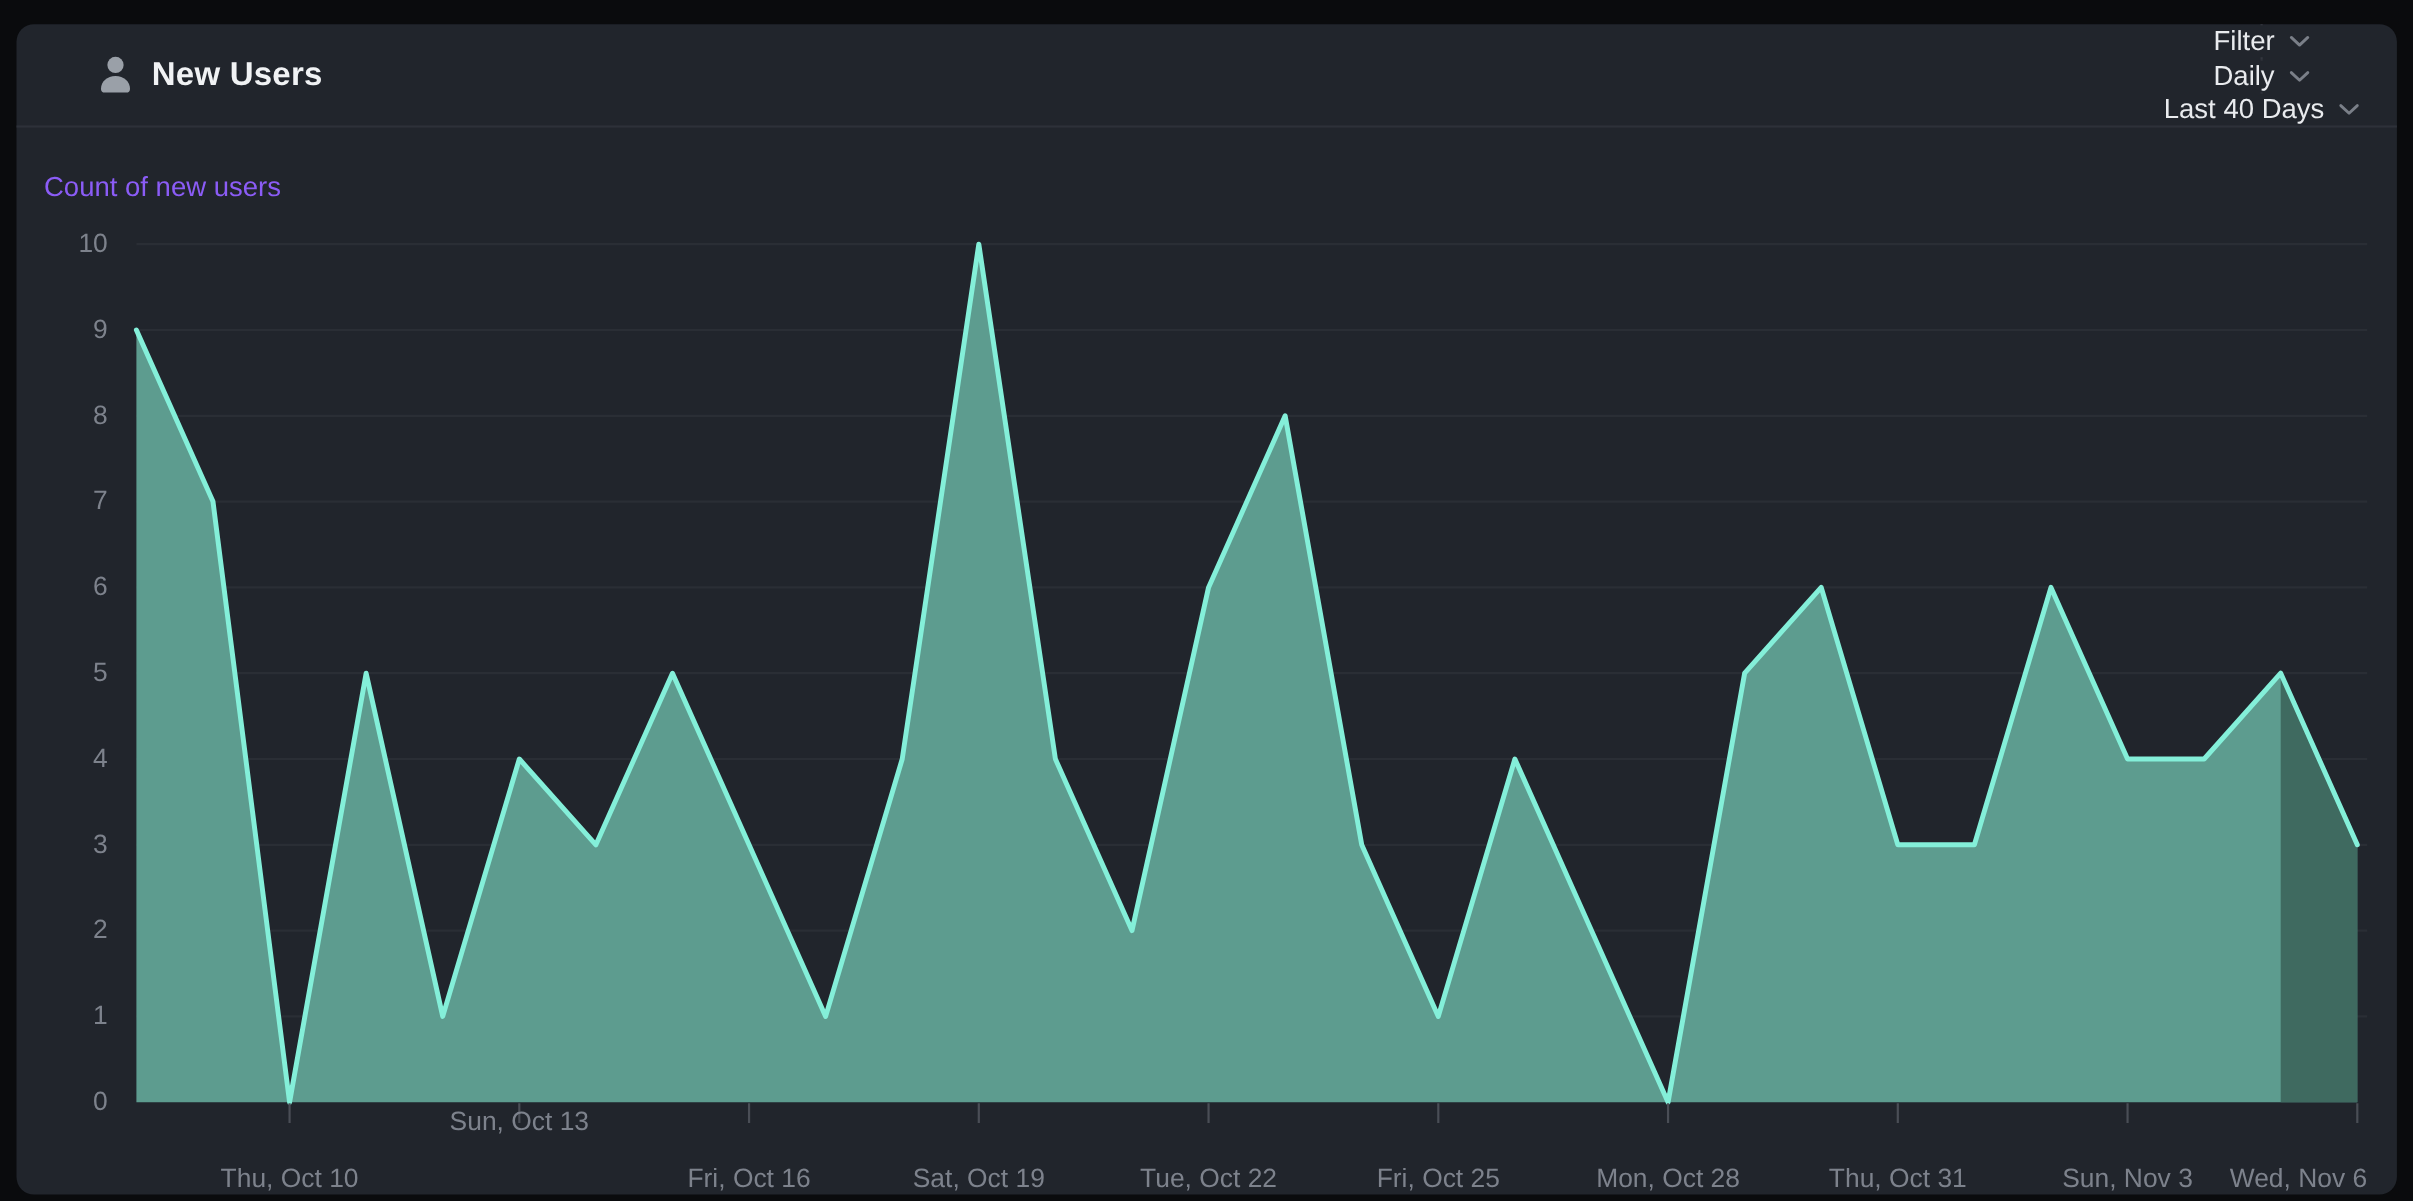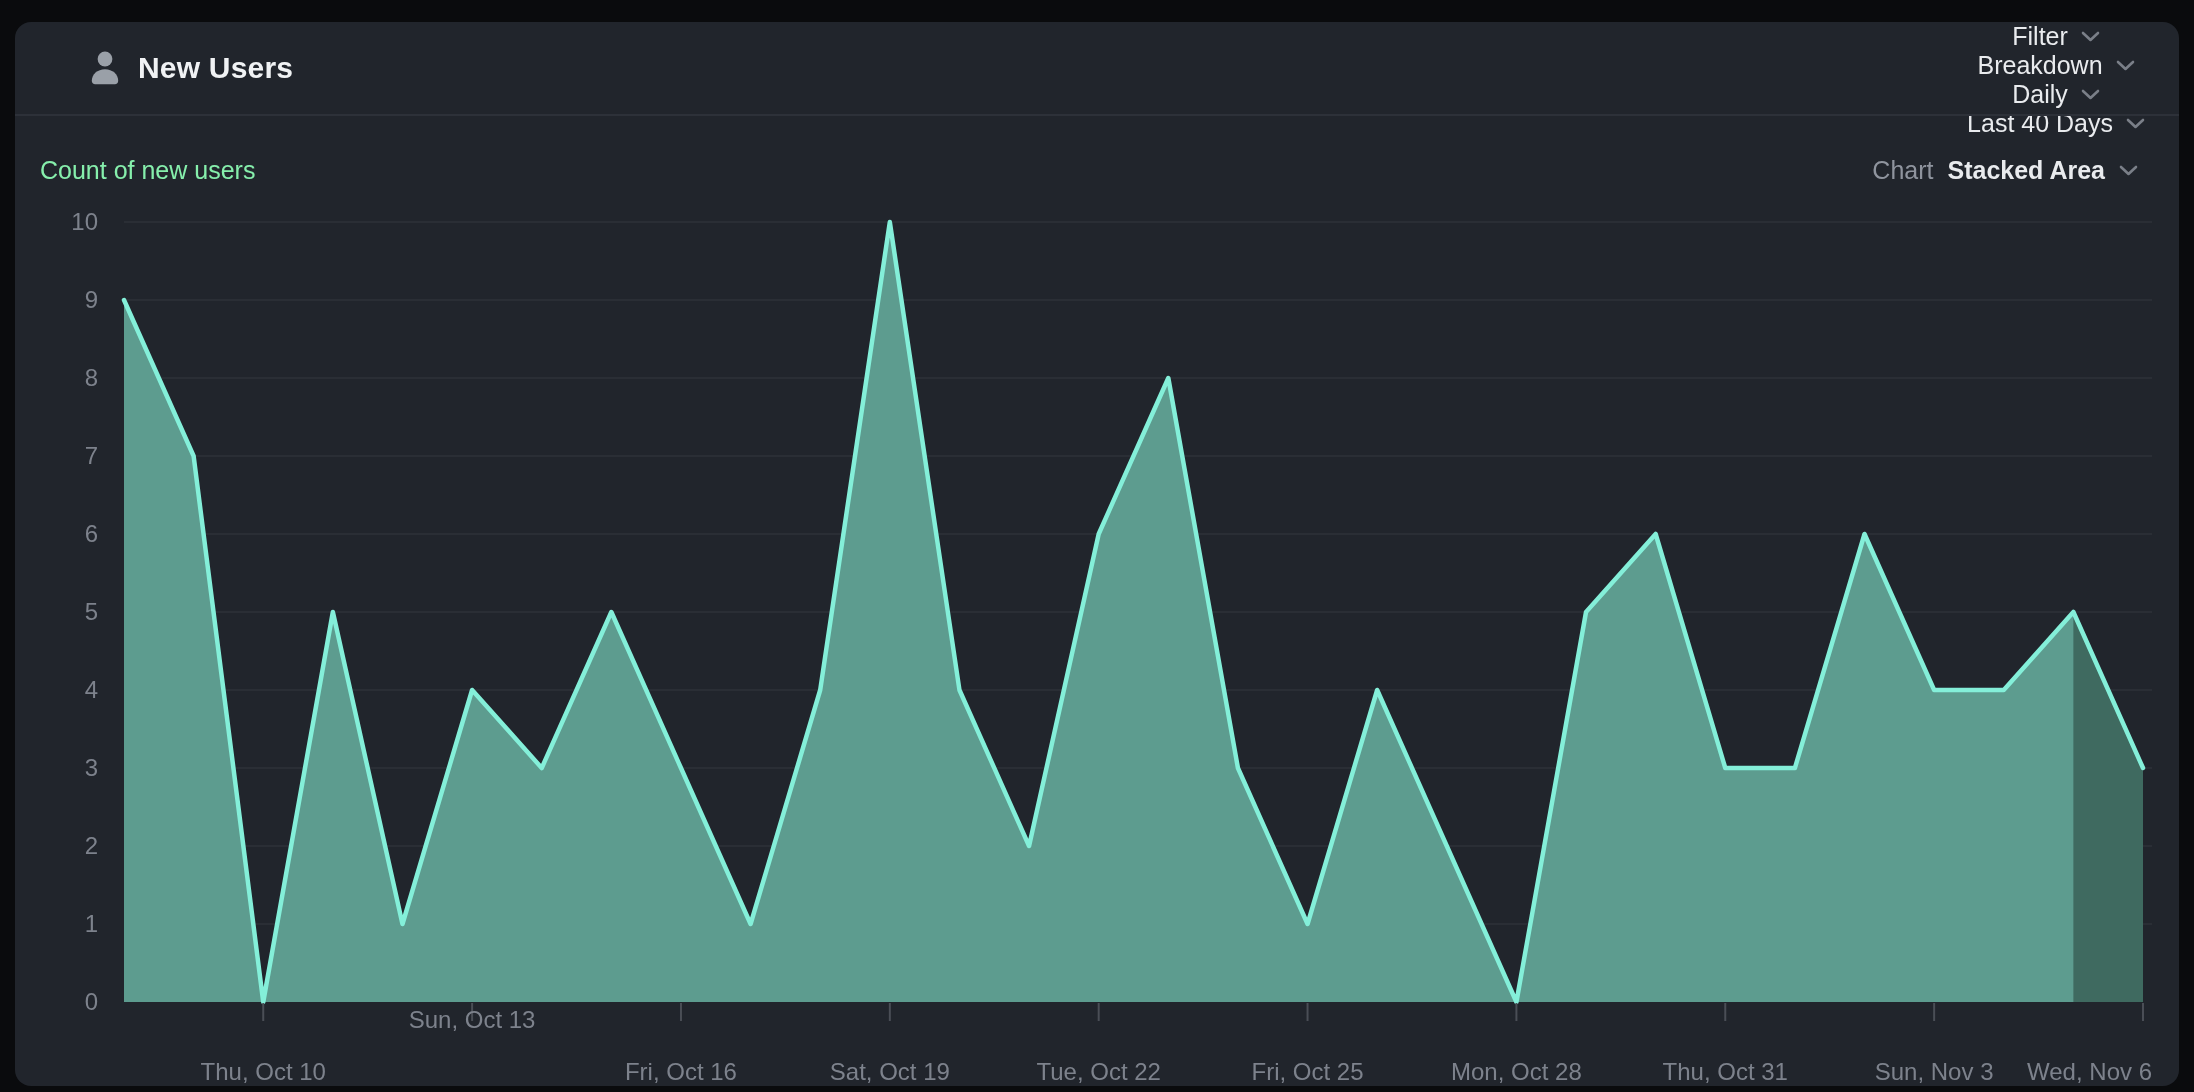--- a/index.html
+++ b/index.html
@@ -21,21 +21,21 @@
   .control-sep{width:2px;height:38px;background:#34373f;}
   .control-btn{display:flex;align-items:center;gap:13px;background:none;border:none;cursor:pointer;
                padding:0 26px;height:60px;}
   .control-btn .lbl{font-size:25px;font-weight:500;color:#e9ebee;white-space:nowrap;}
   .chev{width:19px;height:11px;display:block;}
   .chev polyline{fill:none;stroke:#7a7f88;stroke-width:2.6;stroke-linecap:round;stroke-linejoin:round;}
 
   
   .sub-header{position:absolute;left:0;top:118px;width:100%;height:60px;
               display:flex;align-items:center;justify-content:space-between;}
-  .metric-label{padding-left:25px;font-size:25px;color:#86efac;}
+  .metric-label{padding-left:25px;font-size:25px;color:#8b5cf6;}
   .chart-type{display:flex;align-items:center;gap:14px;padding-right:41px;cursor:pointer;background:none;border:none;}
   .chart-type .muted{font-size:25px;color:#8f949e;}
   .chart-type .value{font-size:25px;font-weight:600;color:#e9ebee;}
 
   
   #chart-svg{position:absolute;left:0;top:0;width:2194px;height:1092px;pointer-events:none;}
   .axis-label{position:absolute;font-size:24px;color:#7d828c;line-height:30px;}
   .y-label{width:98px;text-align:right;}
   .x-label{width:220px;text-align:center;white-space:nowrap;margin-top:25px;}
 </style>
@@ -56,53 +56,40 @@
 
       <div class="controls">
         <div class="control-sep"></div>
         <button class="control-btn">
           <span class="lbl">Filter</span>
           <svg class="chev" viewBox="0 0 19 11">
               <polyline points="2,2 9.5,9 17,2"></polyline>
             </svg>
         </button>
         <div class="control-sep"></div>
-        <button class="control-btn">
-          <span class="lbl">Breakdown</span>
-          <svg class="chev" viewBox="0 0 19 11">
-              <polyline points="2,2 9.5,9 17,2"></polyline>
-            </svg>
-        </button>
         <div class="control-sep"></div>
         <button class="control-btn">
           <span class="lbl">Daily</span>
           <svg class="chev" viewBox="0 0 19 11">
               <polyline points="2,2 9.5,9 17,2"></polyline>
             </svg>
         </button>
         <div class="control-sep"></div>
         <button class="control-btn">
           <span class="lbl">Last 40 Days</span>
           <svg class="chev" viewBox="0 0 19 11">
               <polyline points="2,2 9.5,9 17,2"></polyline>
             </svg>
         </button>
       </div>
     </div>
     <div class="header-divider"></div>
 
     <div class="sub-header">
       <div class="metric-label">Count of new users</div>
-      <button class="chart-type">
-        <span class="muted">Chart</span>
-        <span class="value">Stacked Area</span>
-        <svg class="chev" viewBox="0 0 19 11">
-            <polyline points="2,2 9.5,9 17,2"></polyline>
-          </svg>
-      </button>
     </div>
   </div>
 
   <svg id="chart-svg" viewBox="0 0 2194 1092">
       <line x1="124" y1="924" x2="2152" y2="924" stroke="#2a2e35" stroke-width="2"></line>
       <line x1="124" y1="846" x2="2152" y2="846" stroke="#2a2e35" stroke-width="2"></line>
       <line x1="124" y1="768" x2="2152" y2="768" stroke="#2a2e35" stroke-width="2"></line>
       <line x1="124" y1="690" x2="2152" y2="690" stroke="#2a2e35" stroke-width="2"></line>
       <line x1="124" y1="612" x2="2152" y2="612" stroke="#2a2e35" stroke-width="2"></line>
       <line x1="124" y1="534" x2="2152" y2="534" stroke="#2a2e35" stroke-width="2"></line>

